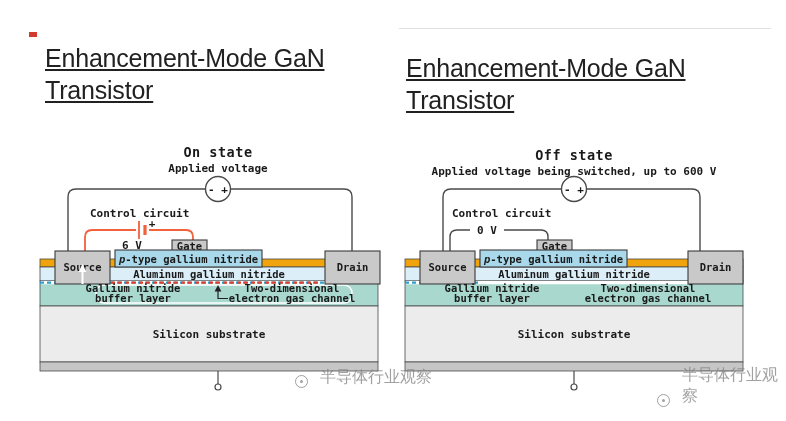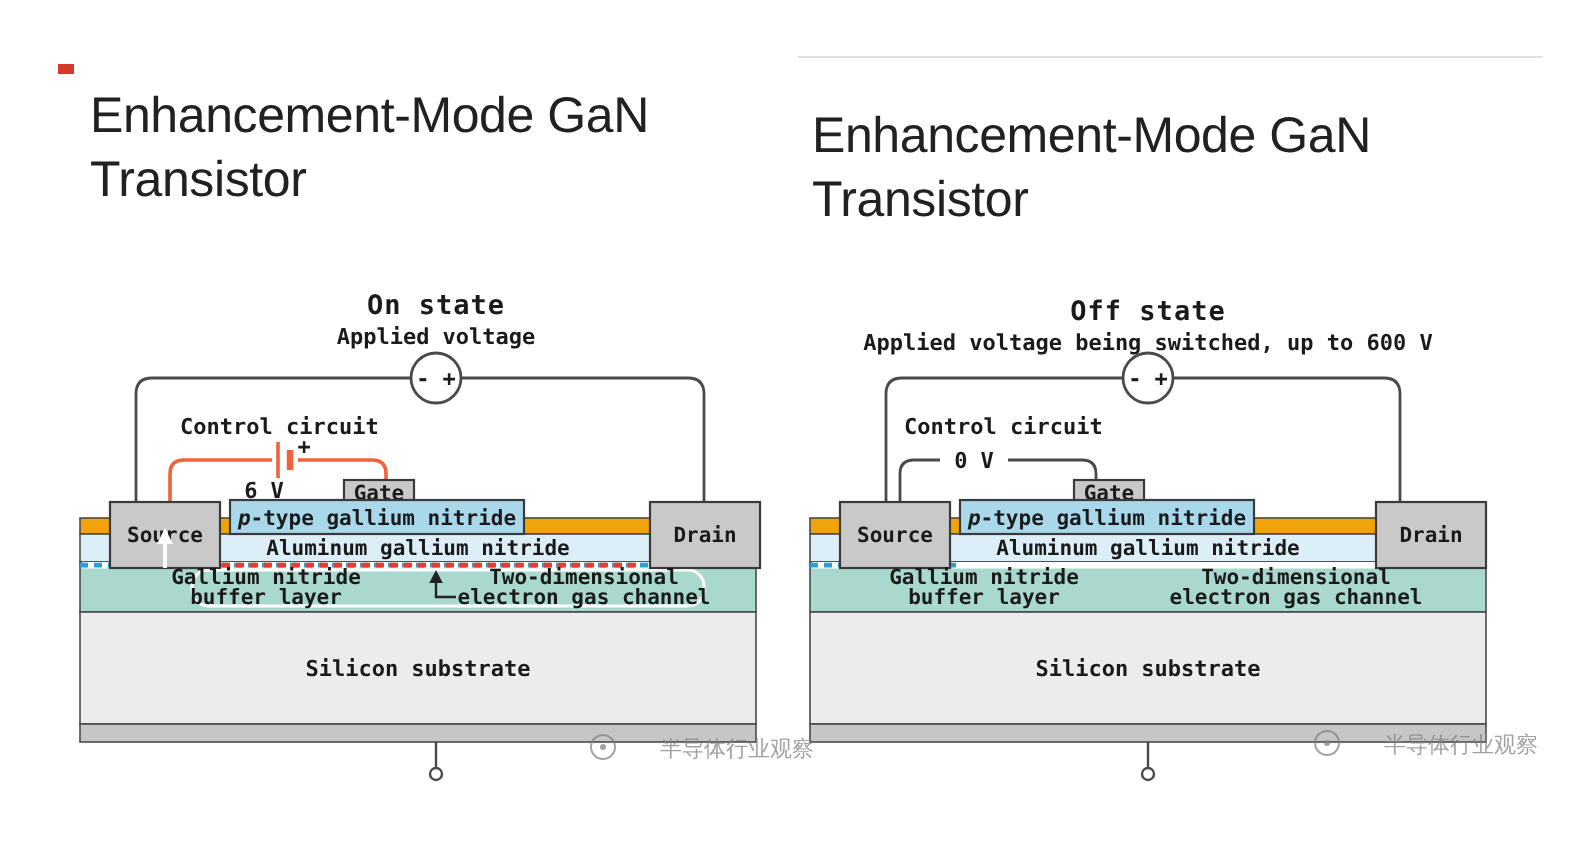--- a/index.html
+++ b/index.html
@@ -1,21 +1,21 @@
 <!DOCTYPE html>
 <html><head>
 <meta charset="utf-8">
 <style>
   html,body{margin:0;padding:0;background:#fff;}
   .canvas{position:relative;width:786px;height:421px;background:#ffffff;overflow:hidden;
           font-family:"Liberation Sans",sans-serif;}
   .red-tick{position:absolute;left:29px;top:32px;width:8px;height:5px;background:#d23b2e;}
   .top-divider{position:absolute;left:399px;top:28px;width:372px;height:1px;background:#e0e0e0;}
   .title{position:absolute;font-size:25px;line-height:1.28;letter-spacing:-0.2px;color:#212121;
-         font-family:"Liberation Sans",sans-serif;}
+         font-family:"Liberation Sans",sans-serif;text-decoration:underline;}
   svg{position:absolute;left:0;top:0;}
   
   .dt{font-family:"DejaVu Sans Mono",monospace;fill:#1a1a1a;text-anchor:middle;font-weight:bold;}
   .t-state{font-size:13.5px;letter-spacing:0.5px;}
   .t-sub{font-size:11px;}
   .t-ctrl{font-size:11px;}
   .t-start{text-anchor:start;}
   .t-box{font-size:10.5px;}
   .t-layer{font-size:10.5px;}
   .t-sub2{font-size:11px;}
@@ -26,22 +26,22 @@
   .bat-short{stroke-width:3.2;}
   .vsrc{fill:#ffffff;stroke-width:1.4;}
   .contact{stroke:#3a3a3a;stroke-width:1.1;}
   .layer{stroke:#4a4a4a;stroke-width:0.8;}
   .dash{stroke-width:2.4;stroke-dasharray:4 3;fill:none;}
   .white-under{stroke:#ffffff;stroke-width:3.2;}
   .hl-outline{fill:none;stroke:#ffffff;stroke-width:1.5;}
   .leader{fill:none;stroke:#222;stroke-width:1.2;}
   .gnd{stroke-width:1.2;fill:none;}
   .gnd-dot{fill:#ffffff;stroke-width:1.2;}
-  .watermark{position:absolute;display:flex;align-items:flex-start;gap:22px;color:rgba(130,130,130,0.75);
-             font-size:11px;font-family:"Liberation Sans",sans-serif;}
+  .watermark{position:absolute;display:flex;align-items:flex-end;gap:12px;color:rgba(130,130,130,0.75);
+             font-size:16px;font-family:"Liberation Sans",sans-serif;}
   .wm-icon{width:11px;height:11px;border:1px solid rgba(130,130,130,0.75);border-radius:50%;
            display:inline-flex;align-items:center;justify-content:center;flex:0 0 auto;}
   .wm-icon::after{content:"";width:3px;height:3px;border-radius:50%;background:rgba(130,130,130,0.75);}
   .ital{font-style:italic;}
 </style>
 </head>
 <body>
 
 <div class="canvas">
 

